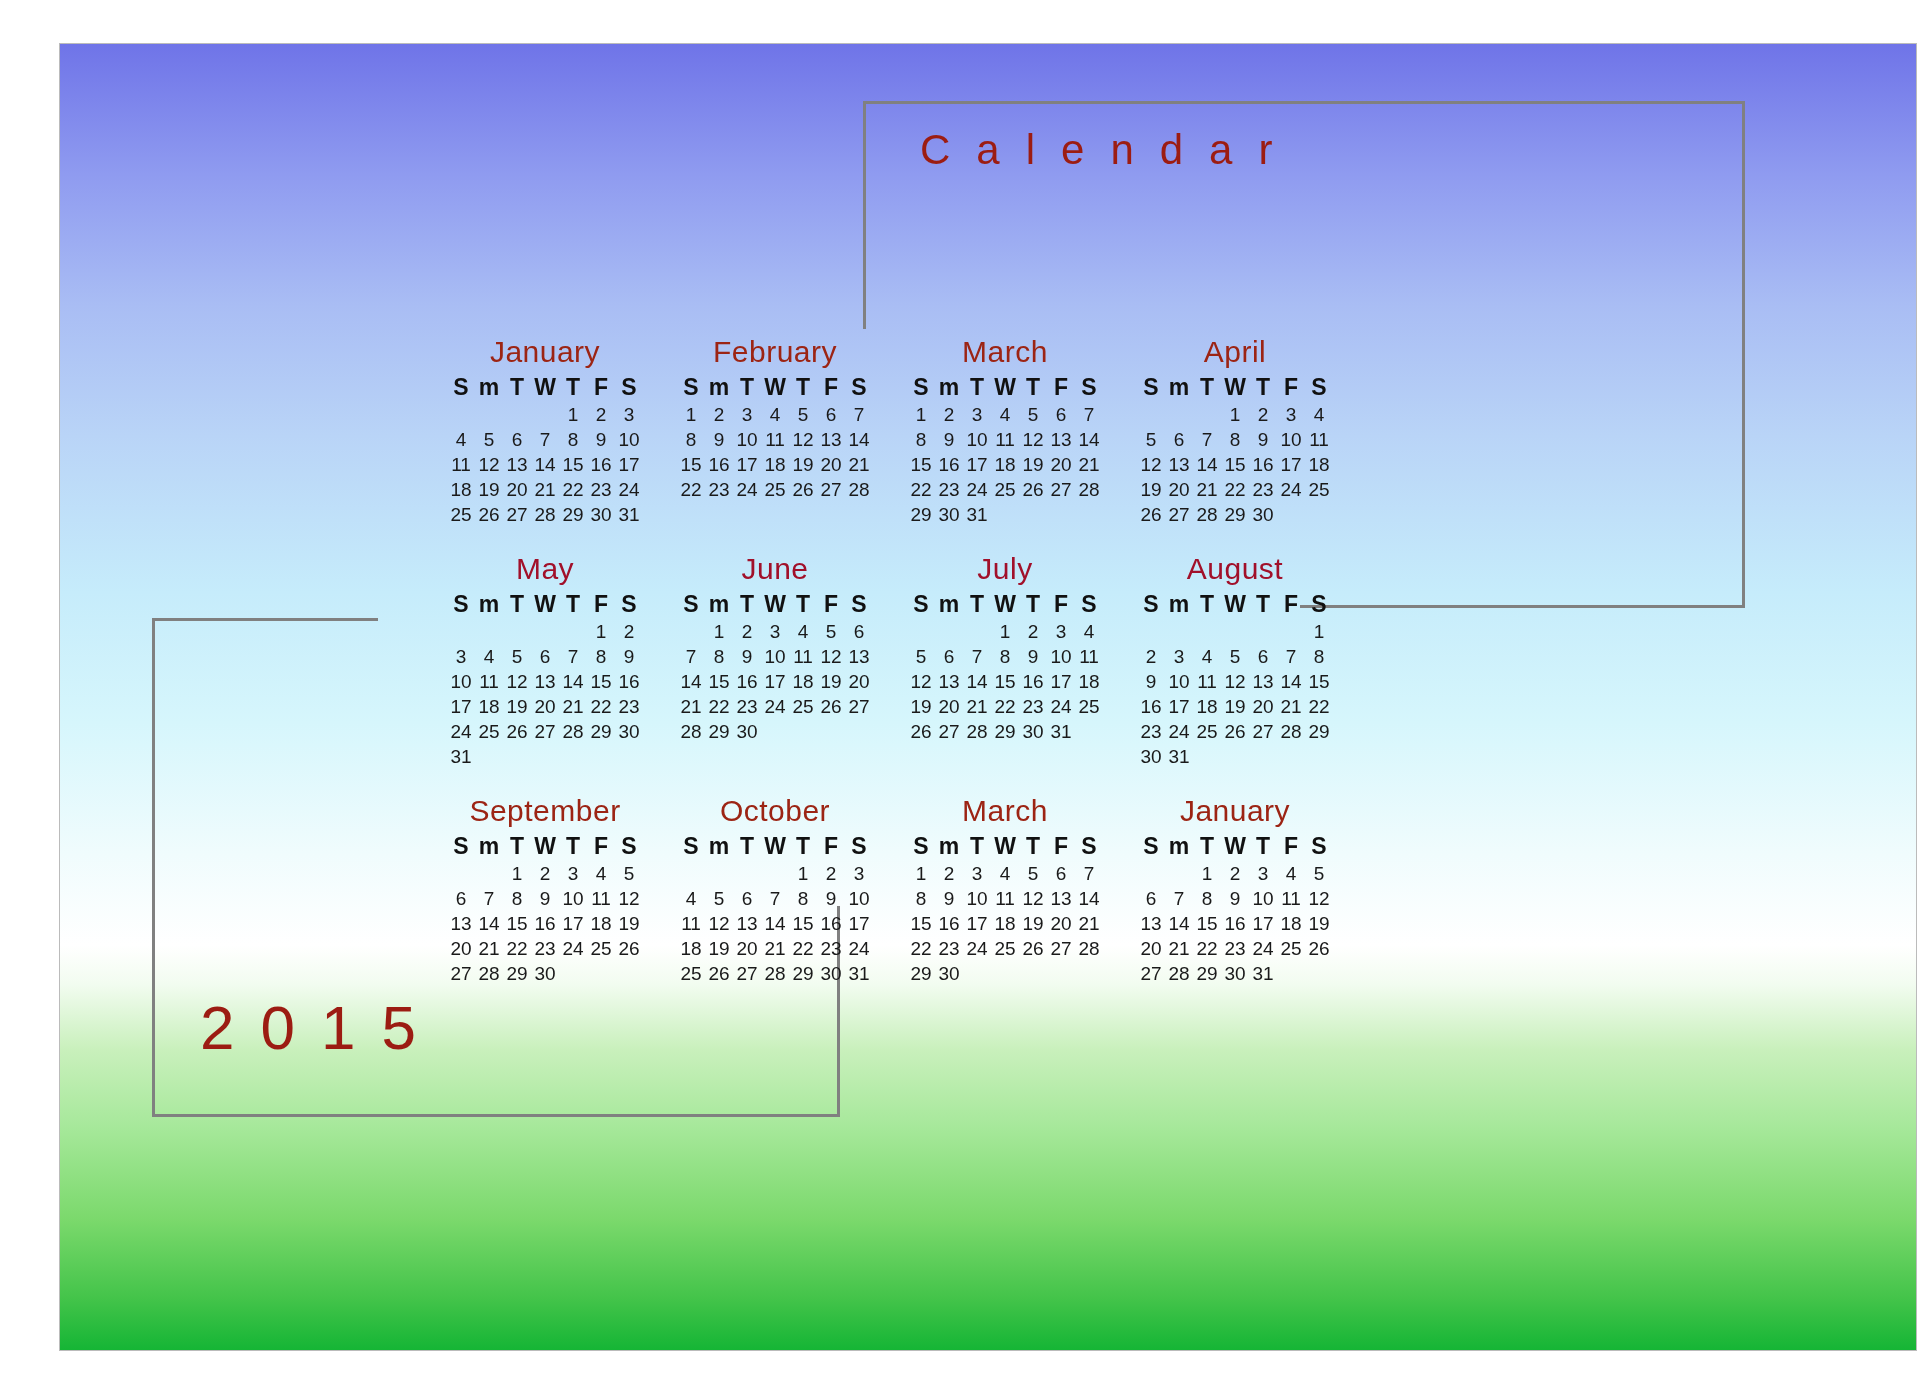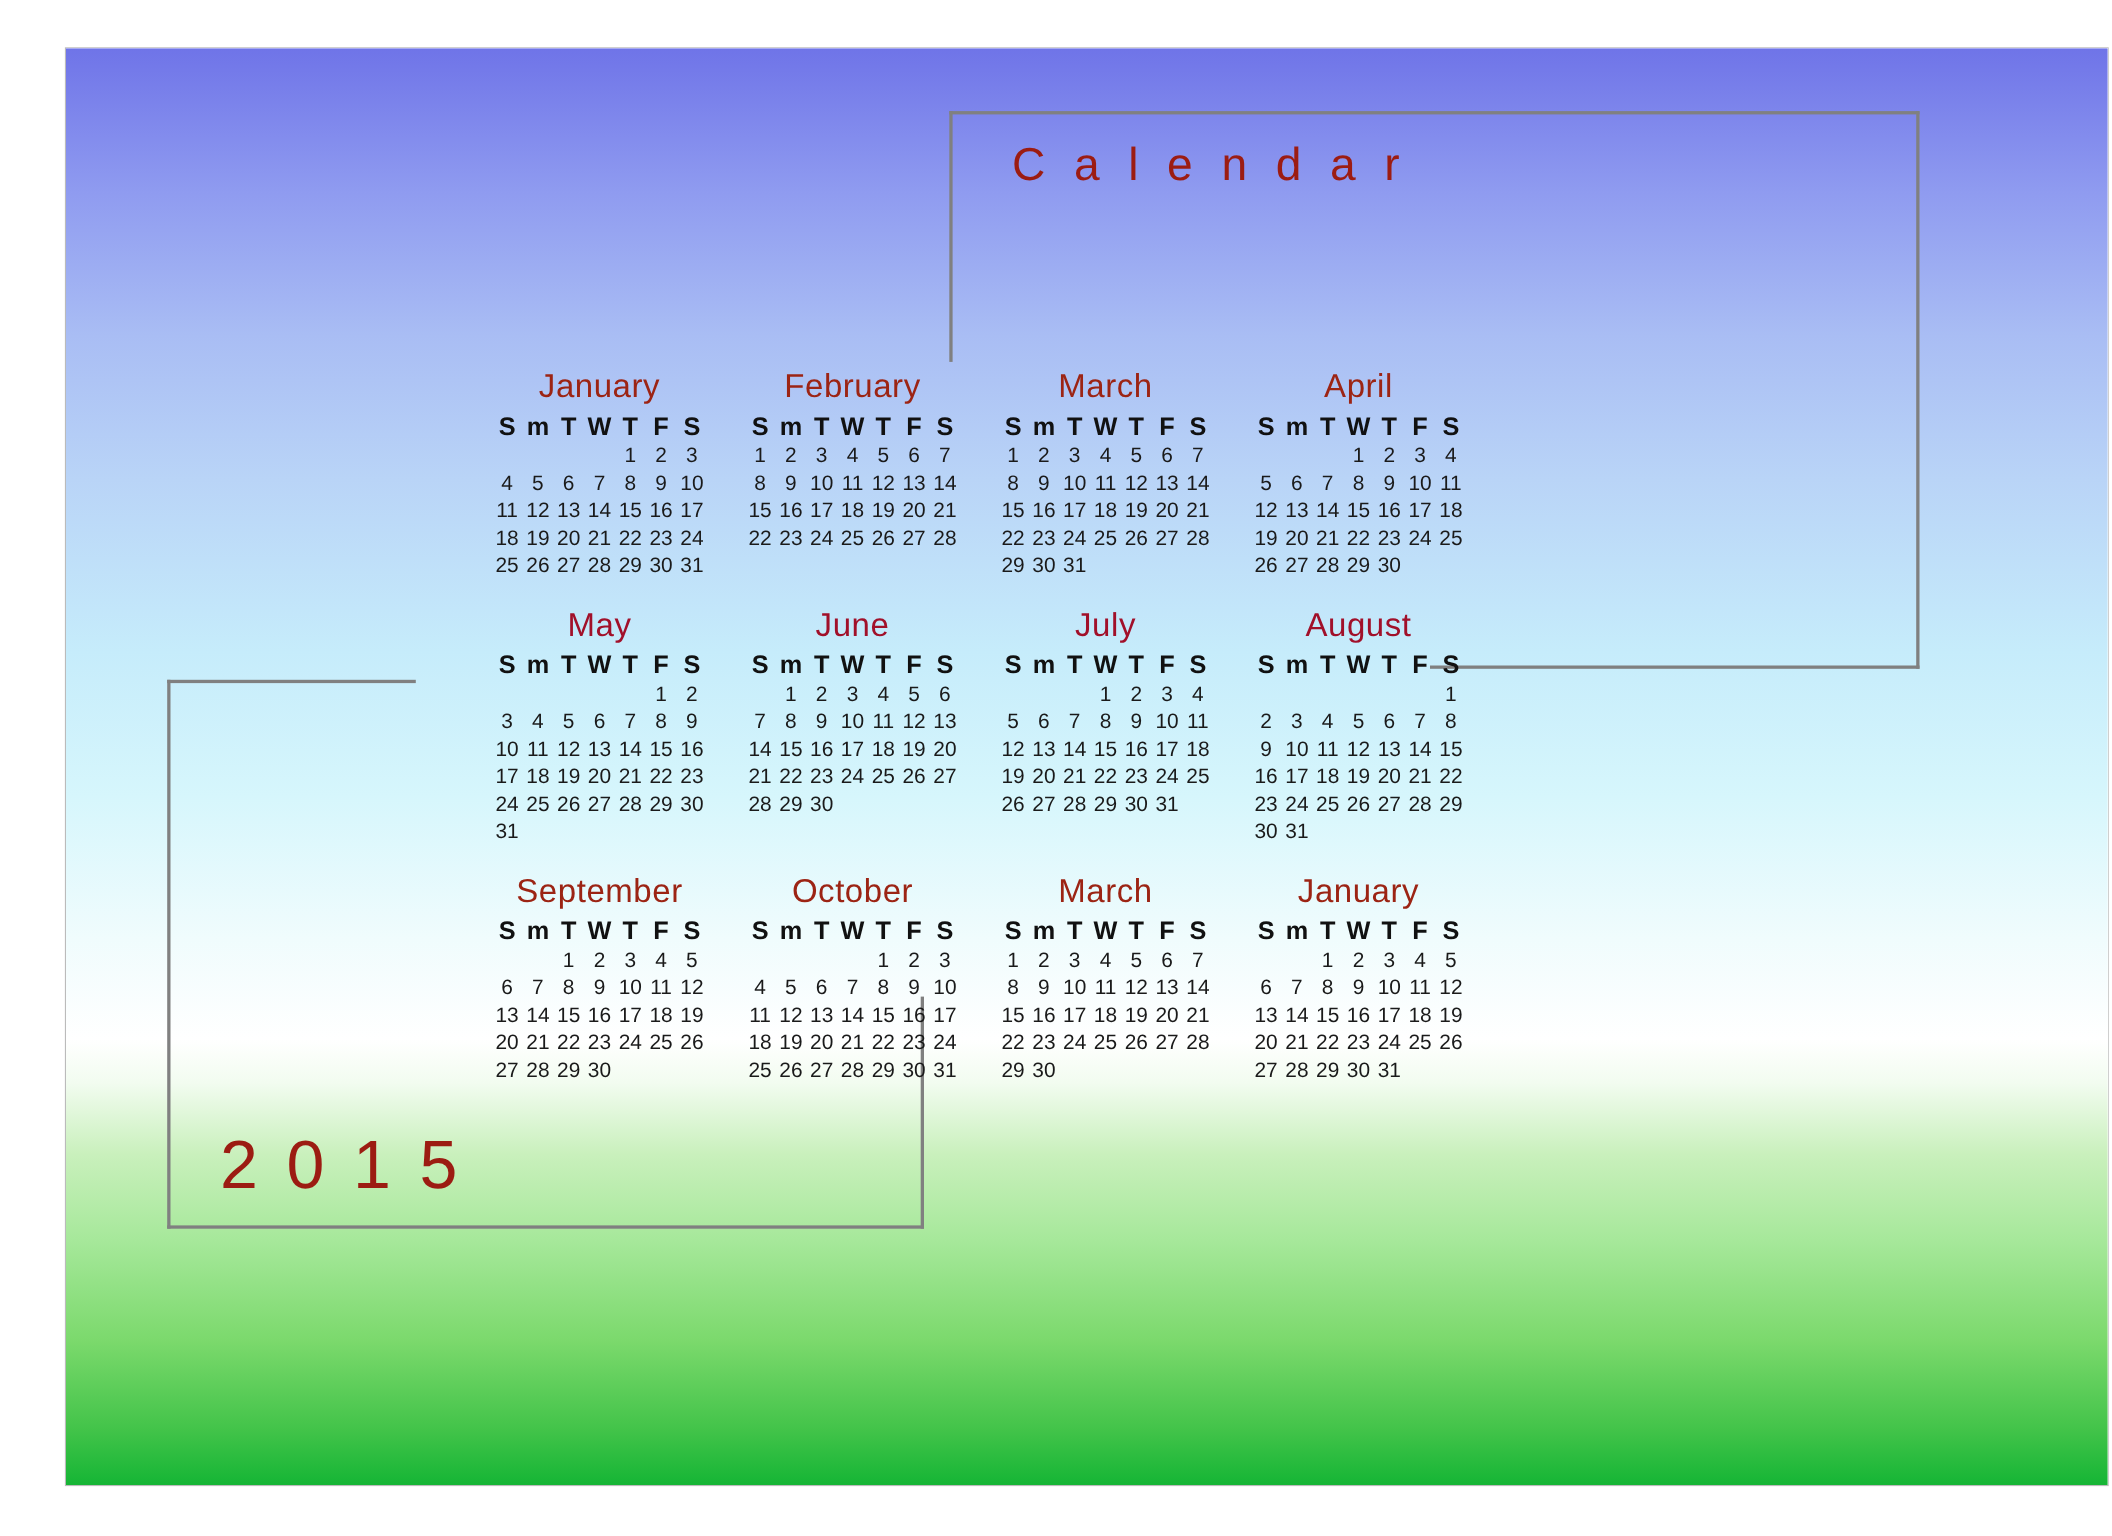--- a/index.html
+++ b/index.html
@@ -67,21 +67,21 @@
     font-weight: 400;
     letter-spacing: 26px;
     color: #9c1c12;
     text-align: left;
     white-space: nowrap;
   }
 
   #poster-year {
     position: absolute;
     left: 140px;
-    top: 980px;
+    top: 948px;
     font-size: 62px;
     font-weight: 400;
     letter-spacing: 26px;
     color: #9c1c12;
     white-space: nowrap;
   }
 
   #months-grid {
     position: absolute;
     left: 370px;

